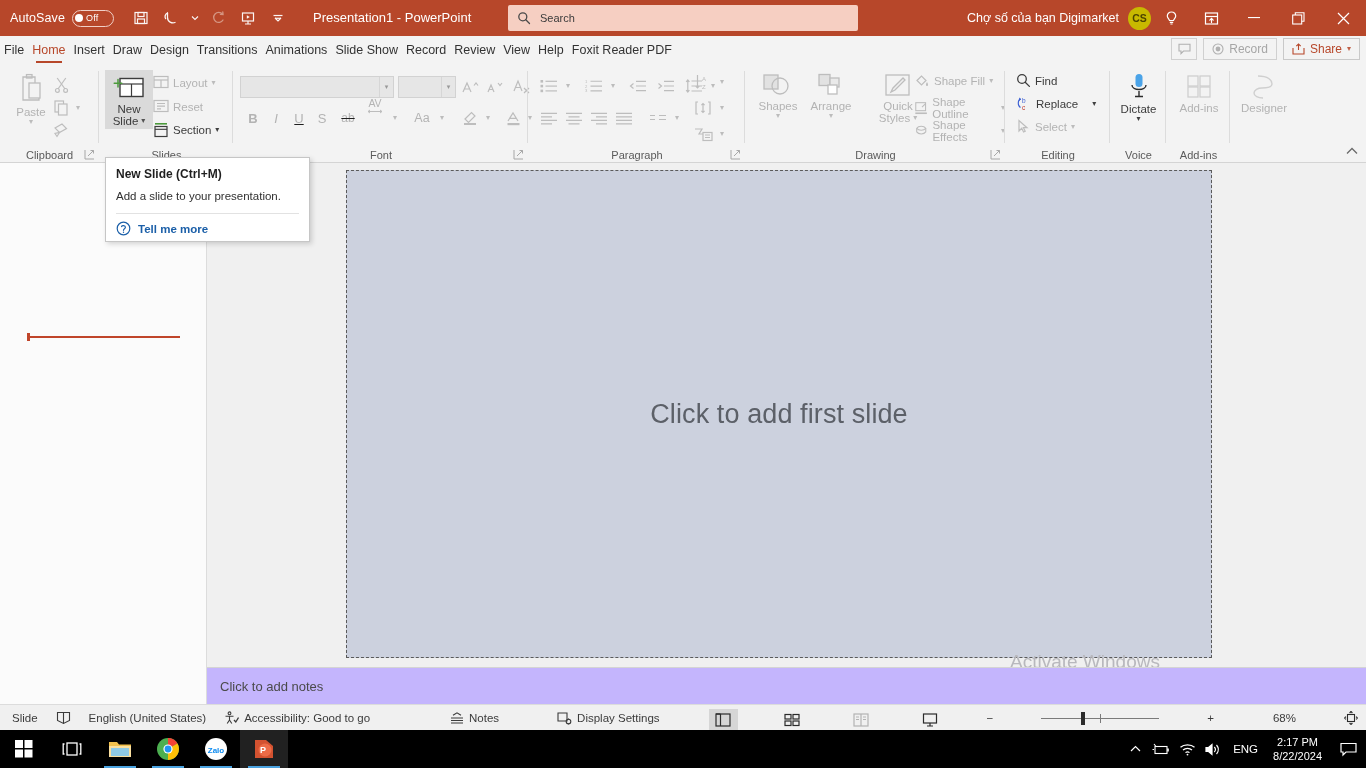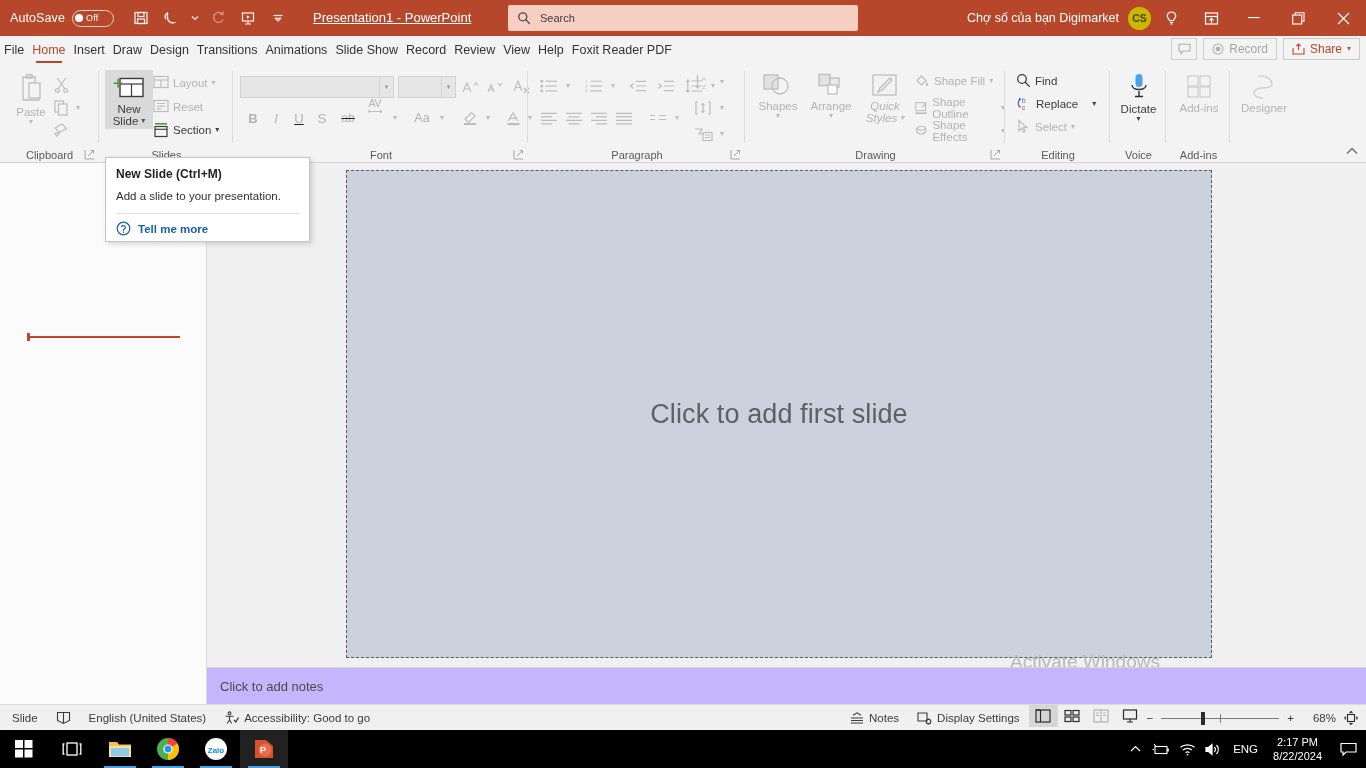--- a/index.html
+++ b/index.html
@@ -30,21 +30,21 @@
   .qat { display:flex; align-items:center; gap:0; margin-left:12px; }
   .qat-btn {
     width:30px; height:28px; display:flex; align-items:center; justify-content:center;
     opacity:.95;
   }
   .qat-btn.small { width:17px; }
   .qat-btn svg { display:block; }
 
   .title-text {
     position:absolute; left:313px; top:0; height:36px; line-height:36px;
-    font-size:13px; color:#fff; white-space:nowrap;text-decoration:underline;
+    font-size:13px; color:#fff; white-space:nowrap;
   }
   .searchbox {
     position:absolute; left:508px; top:5px; width:350px; height:26px;
     background:#f6cfc2; border-radius:2px; display:flex; align-items:center;
     padding-left:9px; gap:9px;
   }
   .searchbox .ph { font-size:11px; color:#3b3b3b; }
   .tb-right {
     position:absolute; right:0; top:0; height:36px; display:flex; align-items:center;
   }
@@ -163,21 +163,21 @@
   }
   .notesbar span { font-size:13px; color:#4a4a4a; }
 
   
   .statusbar {
     position:absolute; left:0; top:704px; width:1366px; height:26px;
     background:#f0f0f0; border-top:1px solid #dcdcdc;
     display:flex; align-items:center; font-size:11.5px; color:#3b3b3b;
   }
   .sb-item { display:flex; align-items:center; gap:5px; padding:0 9px; height:26px; }
-  .sb-right { position:absolute; right:0; top:0; height:26px; display:flex; align-items:flex-start; }
+  .sb-right { position:absolute; right:0; top:0; height:26px; display:flex; align-items:flex-end;gap:40px; }
   .viewbtn {
     width:29px; height:22px; display:flex; align-items:center; justify-content:center;
   }
   .viewbtn.sel { background:#d6d6d6; }
   .zoomslider {
     width:118px; height:26px; display:flex; align-items:center; position:relative; margin:0 6px;
   }
   .zs-track { position:absolute; left:0; right:0; height:1px; background:#7a7a7a; }
   .zs-tick { position:absolute; left:59px; width:1px; height:9px; background:#7a7a7a; }
   .zs-thumb { position:absolute; left:40px; width:4px; height:13px; background:#2b2b2b; }
@@ -658,21 +658,21 @@
       </div>
       <div class="bigbtn" style="left:59px; top:7px; width:52px;">
         <svg width="34" height="28" viewBox="0 0 34 28" fill="none" stroke="#bdbdbd" stroke-width="1.3">
           <rect x="5" y="2.5" width="11" height="11" fill="#e2e2e2"></rect>
             <rect x="16" y="6" width="9" height="9" fill="#eaeaea"></rect>
           <rect x="14" y="13" width="9" height="9" fill="#fff"></rect>
         </svg>
         <span class="lbl-dim">Arrange</span>
         <span class="chev lbl-dim">▾</span>
       </div>
-      <div class="bigbtn" style="left:111px; top:7px; width:56px;font-style:italic;">
+      <div class="bigbtn" style="left:124px; top:7px; width:56px;">
         <svg width="32" height="28" viewBox="0 0 32 28" fill="none" stroke="#bdbdbd" stroke-width="1.3">
           <rect x="4" y="3" width="23" height="20"></rect>
           <path d="M21 6 L11 16 L9 20 L13 18 L23 8 Z" fill="#eeeeee"></path>
         </svg>
         <span class="lbl-dim">Quick</span>
         <span class="lbl-dim" style="display:flex; align-items:center; gap:3px;">
           <span>Styles</span>
           <span class="chev">▾</span>
         </span>
       </div>

